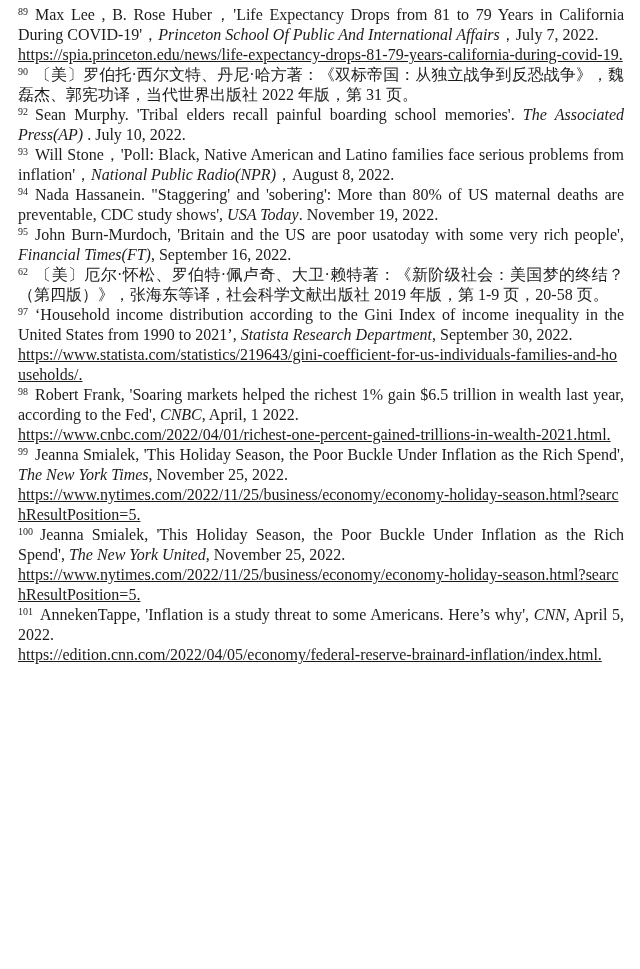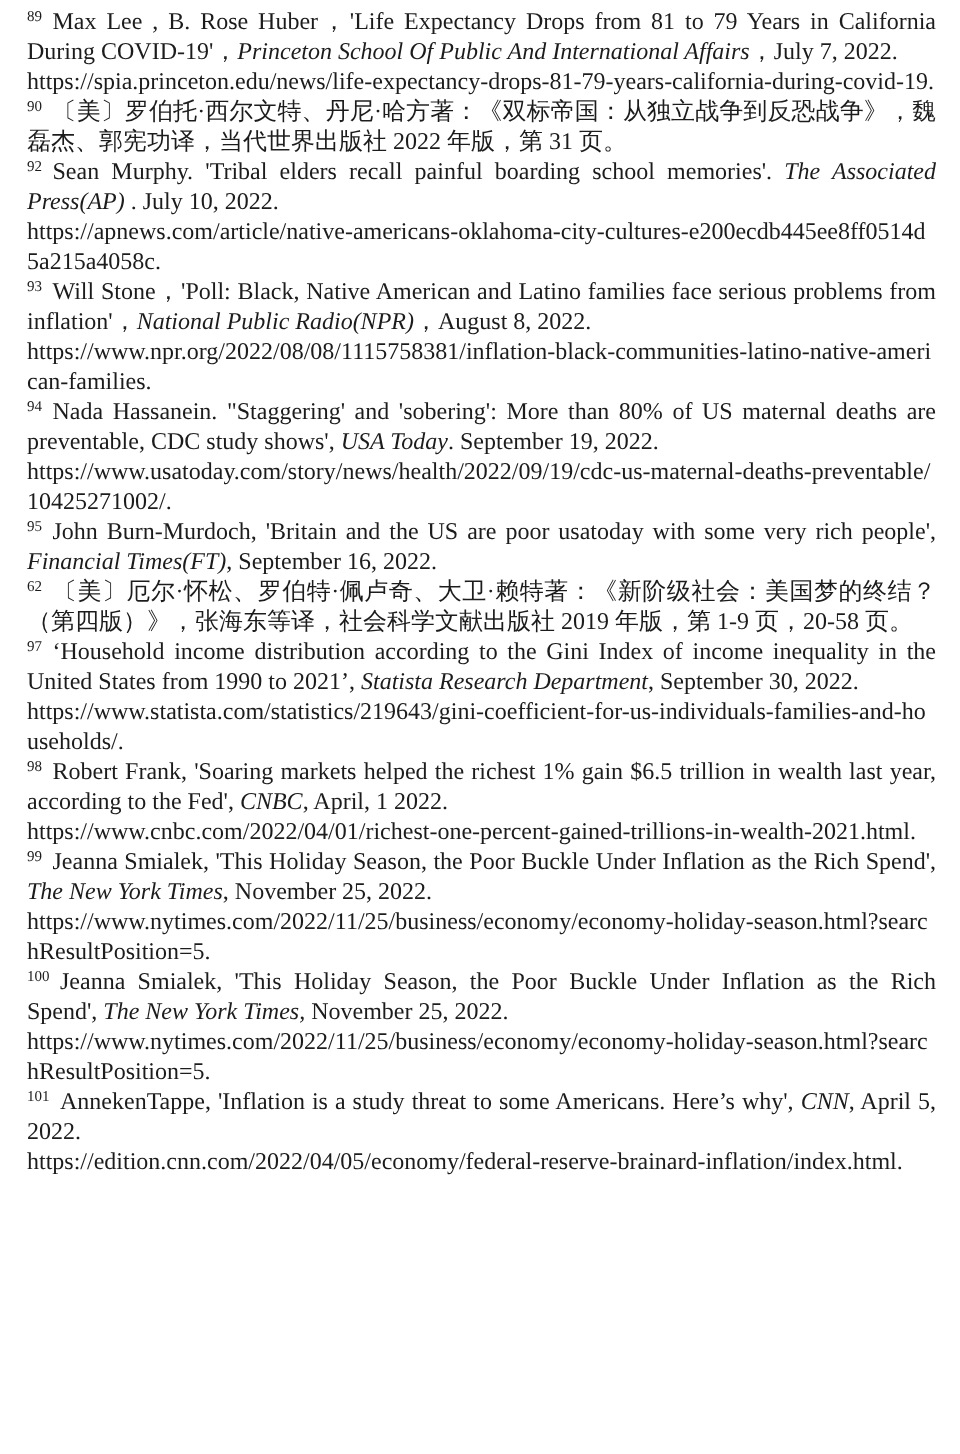--- a/index.html
+++ b/index.html
@@ -33,33 +33,34 @@
     vertical-align: 5px;
     margin-right: 7px;
   }
   .it {
     font-style: italic;
   }
   .url {
     display: block;
     word-break: break-all;
     text-align: justify;
+    text-decoration: underline;
   }
 </style>
 </head>
 <body style="background: rgb(255, 255, 255);">
 
 <div class="page" style="color: rgb(28, 28, 28);">
   <section id="fn-list">
       <p class="fn"><sup class="fn-num">89</sup><span><span>Max Lee , B. Rose Huber，'Life Expectancy Drops from 81 to 79 Years in California During COVID-19'，</span><span class="it">Princeton School Of Public And International Affairs</span><span>，July 7, 2022.</span></span><span class="url">https://spia.princeton.edu/news/life-expectancy-drops-81-79-years-california-during-covid-19.</span></p>
       <p class="fn"><sup class="fn-num">90</sup><span><span>〔美〕罗伯托·西尔文特、丹尼·哈方著：《双标帝国：从独立战争到反恐战争》，魏磊杰、郭宪功译，当代世界出版社 2022 年版，第 31 页。</span></span></p>
-      <p class="fn"><sup class="fn-num">92</sup><span><span>Sean Murphy. 'Tribal elders recall painful boarding school memories'. </span><span class="it">The Associated Press(AP)</span><span> . July 10, 2022.</span></span><span class="url">https://apnews.com/article/native-americans-oklahoma-city-cultures-e200ecdb445ee8ff0514d5a215a4058c.</span></p>
-      <p class="fn"><sup class="fn-num">93</sup><span><span>Will Stone，'Poll: Black, Native American and Latino families face serious problems from inflation'，</span><span class="it">National Public Radio(NPR)</span><span>，August 8, 2022.</span></span><span class="url">https://www.npr.org/2022/08/08/1115758381/inflation-black-communities-latino-native-american-families.</span></p>
-      <p class="fn"><sup class="fn-num">94</sup><span><span>Nada Hassanein. "Staggering' and 'sobering': More than 80% of US maternal deaths are preventable, CDC study shows', </span><span class="it">USA Today</span><span>. September 19, 2022.</span></span><span class="url">https://www.usatoday.com/story/news/health/2022/09/19/cdc-us-maternal-deaths-preventable/10425271002/.</span></p>
+      <p class="fn"><sup class="fn-num">92</sup><span><span>Sean Murphy. 'Tribal elders recall painful boarding school memories'. </span><span class="it">The Associated Press(AP)</span><span> . July 10, 2022.</span></span></p>
+      <p class="fn"><sup class="fn-num">93</sup><span><span>Will Stone，'Poll: Black, Native American and Latino families face serious problems from inflation'，</span><span class="it">National Public Radio(NPR)</span><span>，August 8, 2022.</span></span></p>
+      <p class="fn"><sup class="fn-num">94</sup><span><span>Nada Hassanein. "Staggering' and 'sobering': More than 80% of US maternal deaths are preventable, CDC study shows', </span><span class="it">USA Today</span><span>. November 19, 2022.</span></span></p>
       <p class="fn"><sup class="fn-num">95</sup><span><span>John Burn-Murdoch, 'Britain and the US are poor usatoday with some very rich people', </span><span class="it">Financial Times(FT)</span><span>, September 16, 2022.</span></span></p>
       <p class="fn"><sup class="fn-num">62</sup><span><span>〔美〕厄尔·怀松、罗伯特·佩卢奇、大卫·赖特著：《新阶级社会：美国梦的终结？（第四版）》，张海东等译，社会科学文献出版社 2019 年版，第 1-9 页，20-58 页。</span></span></p>
       <p class="fn"><sup class="fn-num">97</sup><span><span>‘Household income distribution according to the Gini Index of income inequality in the United States from 1990 to 2021’, </span><span class="it">Statista Research Department</span><span>, September 30, 2022.</span></span><span class="url">https://www.statista.com/statistics/219643/gini-coefficient-for-us-individuals-families-and-households/.</span></p>
       <p class="fn"><sup class="fn-num">98</sup><span><span>Robert Frank, 'Soaring markets helped the richest 1% gain $6.5 trillion in wealth last year, according to the Fed', </span><span class="it">CNBC</span><span>, April, 1 2022.</span></span><span class="url">https://www.cnbc.com/2022/04/01/richest-one-percent-gained-trillions-in-wealth-2021.html.</span></p>
       <p class="fn"><sup class="fn-num">99</sup><span><span>Jeanna Smialek, 'This Holiday Season, the Poor Buckle Under Inflation as the Rich Spend', </span><span class="it">The New York Times</span><span>, November 25, 2022.</span></span><span class="url">https://www.nytimes.com/2022/11/25/business/economy/economy-holiday-season.html?searchResultPosition=5.</span></p>
-      <p class="fn"><sup class="fn-num">100</sup><span><span>Jeanna Smialek, 'This Holiday Season, the Poor Buckle Under Inflation as the Rich Spend', </span><span class="it">The New York Times,</span><span> November 25, 2022.</span></span><span class="url">https://www.nytimes.com/2022/11/25/business/economy/economy-holiday-season.html?searchResultPosition=5.</span></p>
+      <p class="fn"><sup class="fn-num">100</sup><span><span>Jeanna Smialek, 'This Holiday Season, the Poor Buckle Under Inflation as the Rich Spend', </span><span class="it">The New York United,</span><span> November 25, 2022.</span></span><span class="url">https://www.nytimes.com/2022/11/25/business/economy/economy-holiday-season.html?searchResultPosition=5.</span></p>
       <p class="fn"><sup class="fn-num">101</sup><span><span>AnnekenTappe, 'Inflation is a study threat to some Americans. Here’s why', </span><span class="it">CNN</span><span>, April 5, 2022.</span></span><span class="url">https://edition.cnn.com/2022/04/05/economy/federal-reserve-brainard-inflation/index.html.</span></p>
     </section>
 </div>
 
 </body></html>

